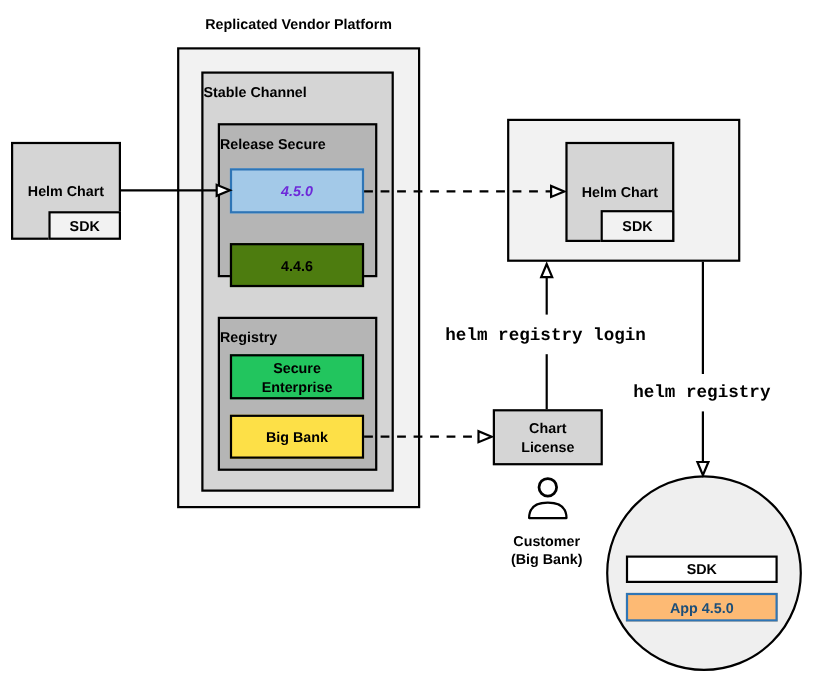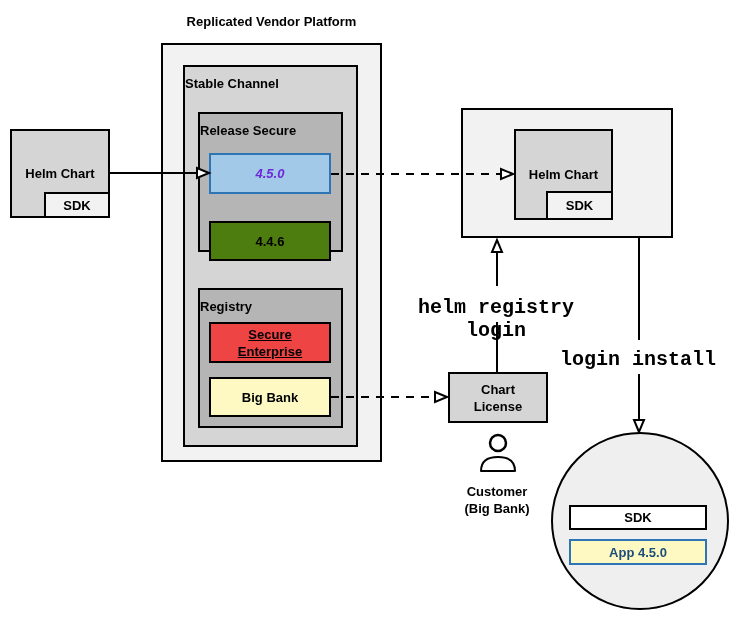--- a/index.html
+++ b/index.html
@@ -15,49 +15,49 @@
 
   
   #platform-title{left:161px;top:13px;width:221px;}
   #platform-box{left:161px;top:43px;width:221px;height:419px;background:#f2f2f2;}
   #stable-box{left:183px;top:65px;width:175px;height:382px;background:#d5d5d5;}
   #release-box{left:198px;top:112px;width:145px;height:140px;background:#b5b5b5;}
   #rel-450{left:209px;top:153px;width:122px;height:41px;background:#a3c9e8;border-color:#2e75b6;}
   #rel-450 .lbl{color:#6d28d9;font-style:italic;}
   #rel-446{left:209px;top:203px;width:122px;height:40px;background:#4d7c0f;margin-top:18px;}
   #customers-box{left:198px;top:288px;width:145px;height:140px;background:#b5b5b5;}
-  #cust-secure{left:209px;top:322px;width:122px;height:41px;background:#ef4444;text-decoration:underline;}
+  #cust-secure{left:209px;top:322px;width:122px;height:41px;background:#22c55e;}
   #cust-secure .lbl{width:84px;}
-  #cust-bigbank{left:209px;top:377px;width:122px;height:40px;background:#fef9c3;}
+  #cust-bigbank{left:209px;top:377px;width:122px;height:40px;background:#fde047;}
 
   
   #src-helm{left:10px;top:129px;width:100px;height:89px;background:#d5d5d5;}
   #src-sdk{left:44px;top:192px;width:66px;height:26px;background:#f2f2f2;}
 
   
   #registry-title{left:461px;top:81px;width:212px;}
   #registry-box{left:461px;top:108px;width:212px;height:130px;background:#f2f2f2;}
   #reg-helm{left:514px;top:129px;width:99px;height:91px;background:#d5d5d5;}
   #reg-sdk{left:546px;top:191px;width:67px;height:29px;background:#f2f2f2;}
 
   
   #paid-license{left:448px;top:372px;width:100px;height:51px;background:#d5d5d5;}
   #paid-license .lbl{width:70px;}
   #customer-label{left:457px;top:483px;width:80px;}
 
   
   #k8s-circle{left:551px;top:432px;width:178px;height:178px;border-radius:50%;background:#efefef;}
   #k8s-title{left:571px;top:475px;width:138px;}
   #k8s-sdk{left:569px;top:505px;width:138px;height:25px;background:#ffffff;}
-  #k8s-app{left:569px;top:539px;width:138px;height:26px;background:#fef9c3;border-color:#2e75b6;}
+  #k8s-app{left:569px;top:539px;width:138px;height:26px;background:#fdba74;border-color:#2e75b6;}
   #k8s-app .lbl{color:#1c4e79;}
 
   
   .cmd{position:absolute;font-family:"Liberation Mono",monospace;font-weight:bold;
-       font-size:20px;color:#000;text-align:center;}
+       font-size:16px;color:#000;text-align:center;}
   #cmd-login{left:396px;top:296px;width:200px;}
   #cmd-install{left:538px;top:348px;width:200px;}
 
   
   #arrows{position:absolute;left:0;top:0;width:747px;height:634px;z-index:5;pointer-events:none;}
   #arrows line,#arrows path{stroke:#000;stroke-width:2;fill:none;}
   #arrows polygon{fill:#fff;stroke:#000;stroke-width:2;}
   .dash{stroke-dasharray:8 7;}
 </style>
 </head>
@@ -114,21 +114,21 @@
 
   <div id="k8s-circle" class="box"></div>
   <div id="k8s-sdk" class="box ctr">
     <span class="lbl">SDK</span>
   </div>
   <div id="k8s-app" class="box ctr">
     <span class="lbl">App 4.5.0</span>
   </div>
 
   <div id="cmd-login" class="cmd">helm registry login</div>
-  <div id="cmd-install" class="cmd">login install</div>
+  <div id="cmd-install" class="cmd">helm registry</div>
 
   <svg id="arrows" viewBox="0 0 747 634" xmlns="http://www.w3.org/2000/svg">
 
     <g>
       <line x1="110" y1="173" x2="197" y2="173"></line>
       <polygon points="209,173 197,168 197,178"></polygon>
     </g>
 
     <g>
       <line class="dash" x1="331" y1="174" x2="500" y2="174"></line>

